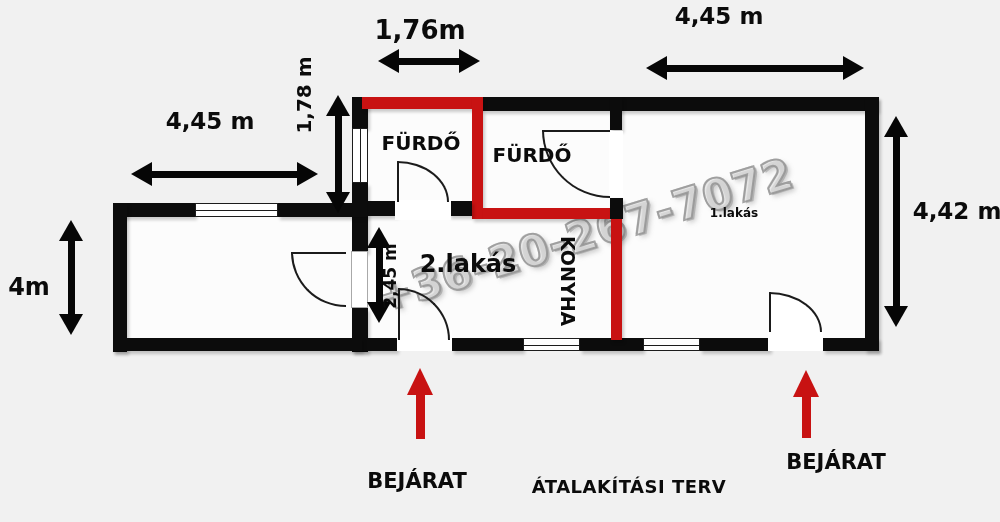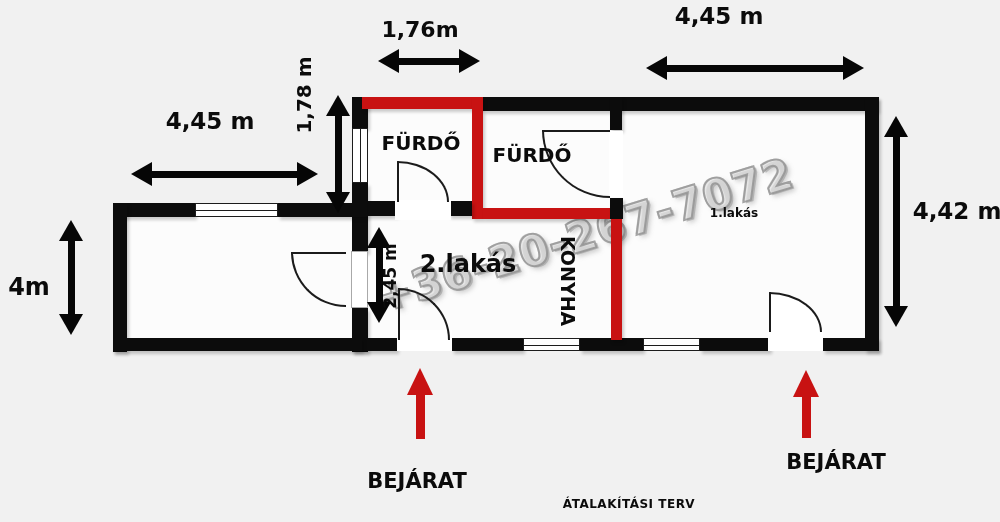--- a/index.html
+++ b/index.html
@@ -130,32 +130,32 @@
 
   <div>
     <div class="head redu" style="left:407px;top:368px;"></div>
     <div class="shaft red" style="left:416px;top:392px;width:9px;height:47px;"></div>
   </div>
   <div>
     <div class="head redu" style="left:793px;top:370px;"></div>
     <div class="shaft red" style="left:802px;top:394px;width:9px;height:44px;"></div>
   </div>
 
-  <div class="lbl" style="left:370px;top:18px;width:100px;height:24px;line-height:24px;font-size:22px;">1,76m</div>
+  <div class="lbl" style="left:370px;top:18px;width:100px;height:24px;line-height:24px;font-size:26px;">1,76m</div>
   <div class="lbl" style="left:644px;top:5px;width:150px;height:23px;line-height:23px;font-size:23px;">4,45 m</div>
   <div class="lbl" style="left:135px;top:109px;width:150px;height:24px;line-height:24px;font-size:23px;">4,45 m</div>
   <div class="lbl rot-ccw" style="left:259px;top:84px;width:90px;height:22px;line-height:22px;font-size:20px;">1,78 m</div>
   <div class="lbl rot-ccw" style="left:346px;top:267px;width:88px;height:18px;line-height:18px;font-size:17px;">2,45 m</div>
   <div class="lbl" style="left:882px;top:199px;width:150px;height:24px;line-height:24px;font-size:23px;">4,42 m</div>
   <div class="lbl" style="left:4px;top:275px;width:50px;height:25px;line-height:25px;font-size:24px;">4m</div>
 
   <div class="lbl" style="left:371px;top:132px;width:100px;height:22px;line-height:22px;font-size:20px;">FÜRDŐ</div>
   <div class="lbl" style="left:482px;top:144px;width:100px;height:22px;line-height:22px;font-size:20px;">FÜRDŐ</div>
   <div class="lbl rot-cw" style="left:523px;top:271px;width:90px;height:20px;line-height:20px;font-size:19px;">KONYHA</div>
   <div class="lbl" style="left:418px;top:254px;width:100px;height:21px;line-height:21px;font-size:24px;">2.lakás</div>
   <div class="lbl" style="left:684px;top:203px;width:100px;height:21px;line-height:21px;font-size:12px;">1.lakás</div>
 
   <div class="lbl" style="left:342px;top:469px;width:150px;height:24px;line-height:24px;font-size:21px;">BEJÁRAT</div>
   <div class="lbl" style="left:761px;top:450px;width:150px;height:24px;line-height:24px;font-size:21px;">BEJÁRAT</div>
 
-  <div class="lbl" style="left:525px;top:493px;width:208px;height:22px;line-height:22px;font-size:12px;letter-spacing:0.5px;">ÁTALAKÍTÁSI TERV</div>
+  <div class="lbl" style="left:525px;top:476px;width:208px;height:22px;line-height:22px;font-size:18px;letter-spacing:0.5px;">ÁTALAKÍTÁSI TERV</div>
 
 </div>
 
 </body></html>

